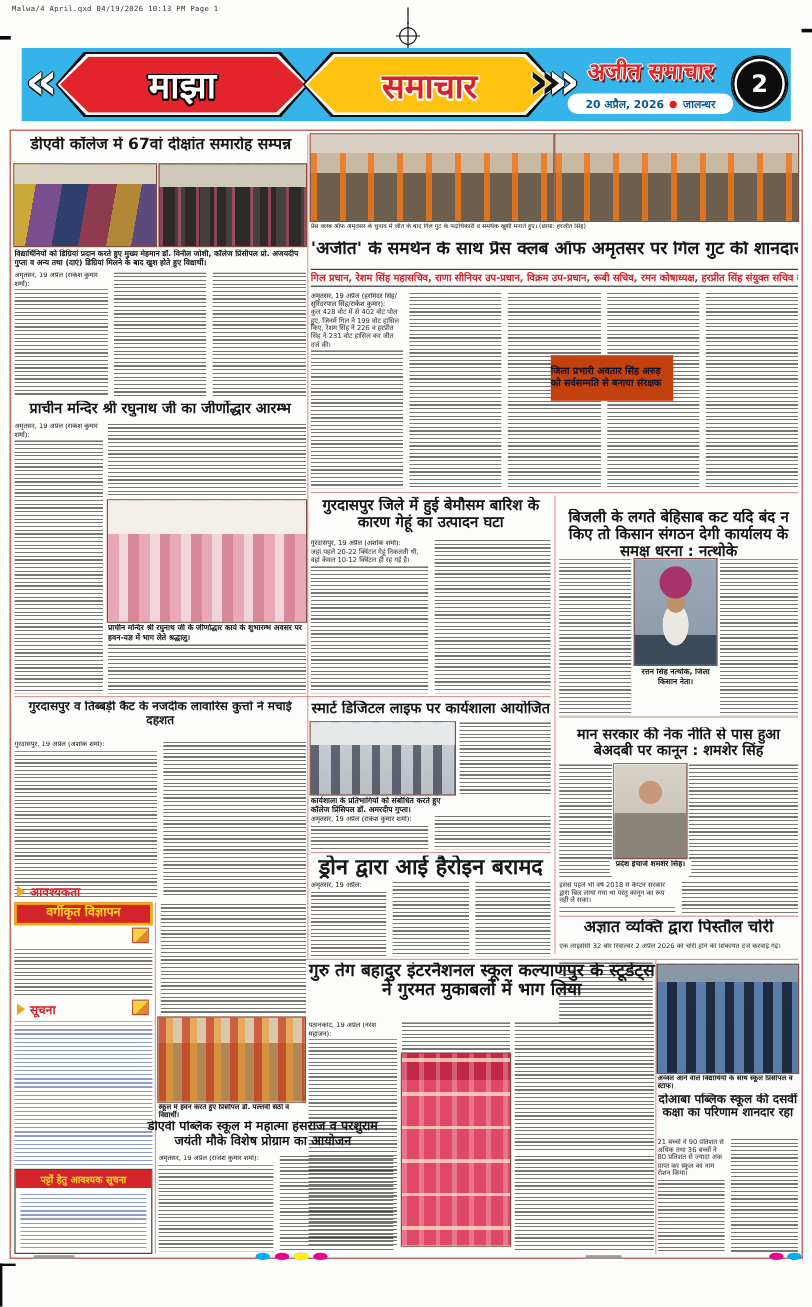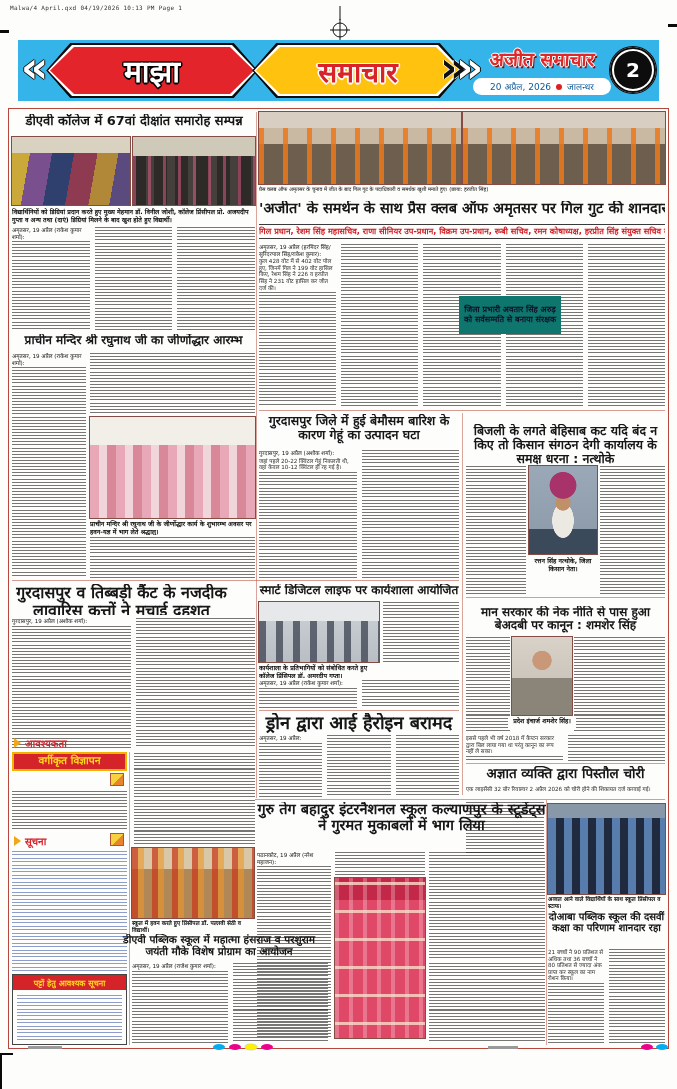--- a/index.html
+++ b/index.html
@@ -27,25 +27,25 @@
 .arr{position:absolute;top:3px;height:55px}
 .arr i{position:absolute;display:block;font-style:normal}
 .arr .l1{inset:0;background:#0c0c0c}
 .arr .l2{inset:2px;background:#fff}
 .arr .l3{inset:4px;display:flex;align-items:center;justify-content:center}
 .red3{background:#e3242b}
 .yel3{background:#ffc20e}
 .t-majha{font-size:30px;font-weight:bold;color:#fff;text-shadow:-1.5px 0 #000,1.5px 0 #000,0 -1.5px #000,0 1.5px #000,-1px -1px #000,1px 1px #000,1px -1px #000,-1px 1px #000}
 .t-sam{font-size:28px;font-weight:bold;color:#d8232a;text-shadow:-1.5px 0 #fff,1.5px 0 #fff,0 -1.5px #fff,0 1.5px #fff,-1px -1px #fff,1px 1px #fff,1px -1px #fff,-1px 1px #fff}
 .ajit{position:absolute;left:456px;top:6px;width:136px;text-align:center;font-size:19px;font-weight:bold;color:#e02828;transform:skewX(-4deg);text-shadow:-1px 0 #fff,1px 0 #fff,0 -1px #fff,0 1px #fff,2px 2px 0 #7a1212;white-space:nowrap;overflow:hidden}
-.pill{position:absolute;left:455px;top:38px;width:138px;height:17px;background:#fff;border-radius:9px;display:flex;align-items:center;justify-content:center;gap:5px;font-size:9px;font-weight:normal;color:#0a5a9c;overflow:hidden}
+.pill{position:absolute;left:455px;top:38px;width:138px;height:17px;background:#fff;border-radius:9px;display:flex;align-items:center;justify-content:center;gap:5px;font-size:9px;font-weight:bold;color:#0a5a9c;overflow:hidden}
 .pill .dot{width:6px;height:6px;border-radius:50%;background:#e02020}
 .pgc{position:absolute;left:592px;top:7px;width:46px;height:46px;border-radius:50%;background:#0d0d0d;color:#fff;display:flex;align-items:center;justify-content:center;font-size:20px;font-weight:bold;box-shadow:inset 0 0 0 2px #0d0d0d,inset 0 0 0 4px #fff,0 0 0 1px #0d0d0d}
 .subhead{position:absolute;font-size:8.2px;font-weight:bold;color:#cf1f26;text-align:center;border-top:1px solid #3a3a3a;border-bottom:1px solid #3a3a3a;line-height:13px;white-space:nowrap;overflow:hidden}
-.inset{position:absolute;background:#0f766e;font-size:8px;font-weight:bold;color:#10102a;text-align:center;line-height:1.25;display:flex;align-items:center;overflow:hidden}
+.inset{position:absolute;background:#c2410c;font-size:8px;font-weight:bold;color:#10102a;text-align:left;line-height:1.25;display:flex;align-items:center;overflow:hidden}
 .chead{position:absolute;background:#d5232a;color:#ffd81e;font-weight:bold;font-size:10.5px;text-align:center;border:2px solid #f0b400;line-height:13px;overflow:hidden}
 .clab{position:absolute;display:flex;align-items:center;font-weight:bold;color:#d5232a;font-size:10px;white-space:nowrap;overflow:hidden}
 .clab::before{content:"";display:inline-block;border-left:7px solid #f0a818;border-top:5px solid transparent;border-bottom:5px solid transparent;margin-right:4px}
 .cicon{position:absolute;width:14px;height:13px;background:linear-gradient(135deg,#f7d13e 0 55%,#e8842a 55%);border:1px solid #b05530}
 .pbox{position:absolute;border:1px solid #444;background:#fdfdfc}
 .pbox .pt{background:#d5232a;color:#ffd81e;font-size:8px;font-weight:bold;text-align:center;padding:2px 1px;overflow:hidden}
 .pbox .pb{position:absolute;left:4px;right:4px;top:20px;bottom:4px}
 .prl{position:absolute;left:10px;top:4px;font-family:"DejaVu Sans Mono",monospace;font-size:6px;color:#333;letter-spacing:.3px}
 .mark{position:absolute;background:#0a0a0a}
 .cdot{position:absolute;height:6px;border-radius:50%}
@@ -180,21 +180,21 @@
       <div class="fill"></div>
     </div>
 </div>
 
 <div class="h" style="left:466px;top:424px;width:199px;height:49px;font-size:12.5px">बिजली के लगते बेहिसाब कट यदि बंद न किए तो किसान संगठन देगी कार्यालय के समक्ष धरना : नत्थोके</div>
 <div class="tx" style="left:466px;top:466px;width:60px;height:130px"></div>
 <div class="ph p-nathoke" style="left:529px;top:466px;width:68px;height:88px"></div>
 <div class="tx" style="left:600px;top:466px;width:65px;height:130px"></div>
 <div class="cap" style="left:527px;top:557px;width:72px;height:24px;text-align:center">रत्तन सिंह नत्थोके, जिला किसान नेता।</div>
 
-<div class="h" style="left:0;top:584px;width:243px;height:31px;font-size:16px">गुरदासपुर व तिब्बड़ी कैंट के नजदीक लावारिस कुत्तों ने मचाई दहशत</div>
+<div class="h" style="left:12px;top:584px;width:243px;height:31px;font-size:10px">गुरदासपुर व तिब्बड़ी कैंट के नजदीक लावारिस कुत्तों ने मचाई दहशत</div>
 <div class="cols" style="left:12px;top:618px;width:243px;height:130px">
   <div class="c">
       <div class="dl">गुरदासपुर, 19 अप्रैल (अशोक शर्मा):</div>
       <div class="fill"></div>
     </div>
   <div class="c">
       <div class="fill"></div>
     </div>
 </div>
 <div class="tx" style="left:134px;top:753px;width:121px;height:92px"></div>

